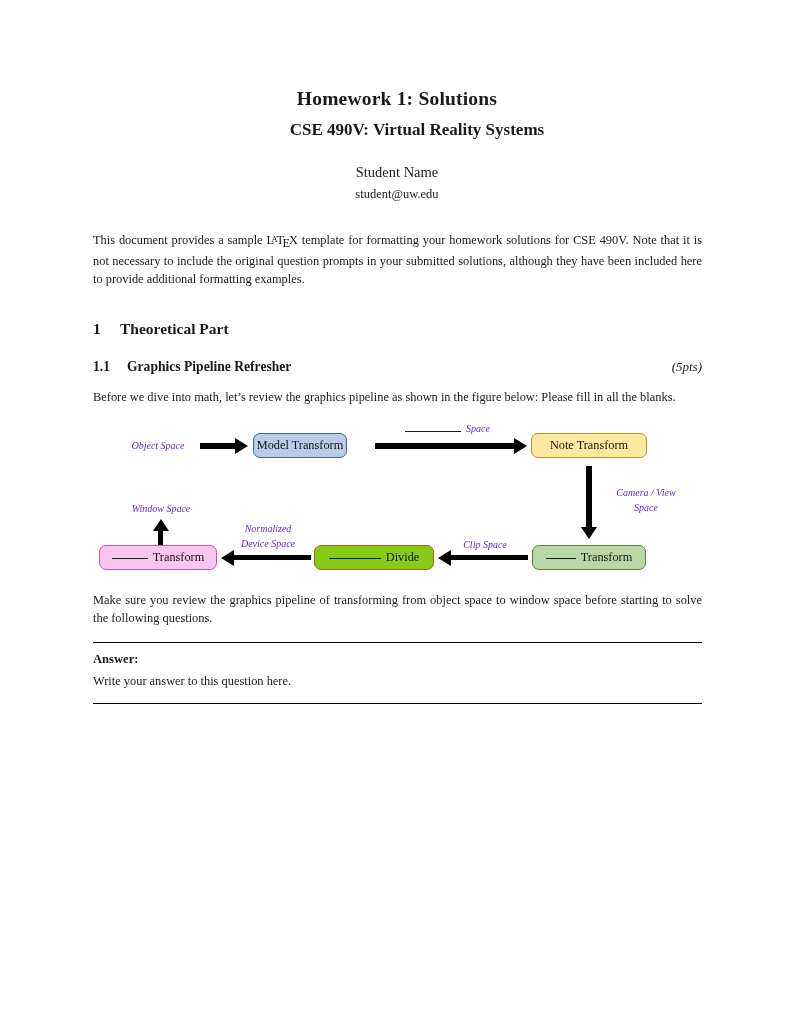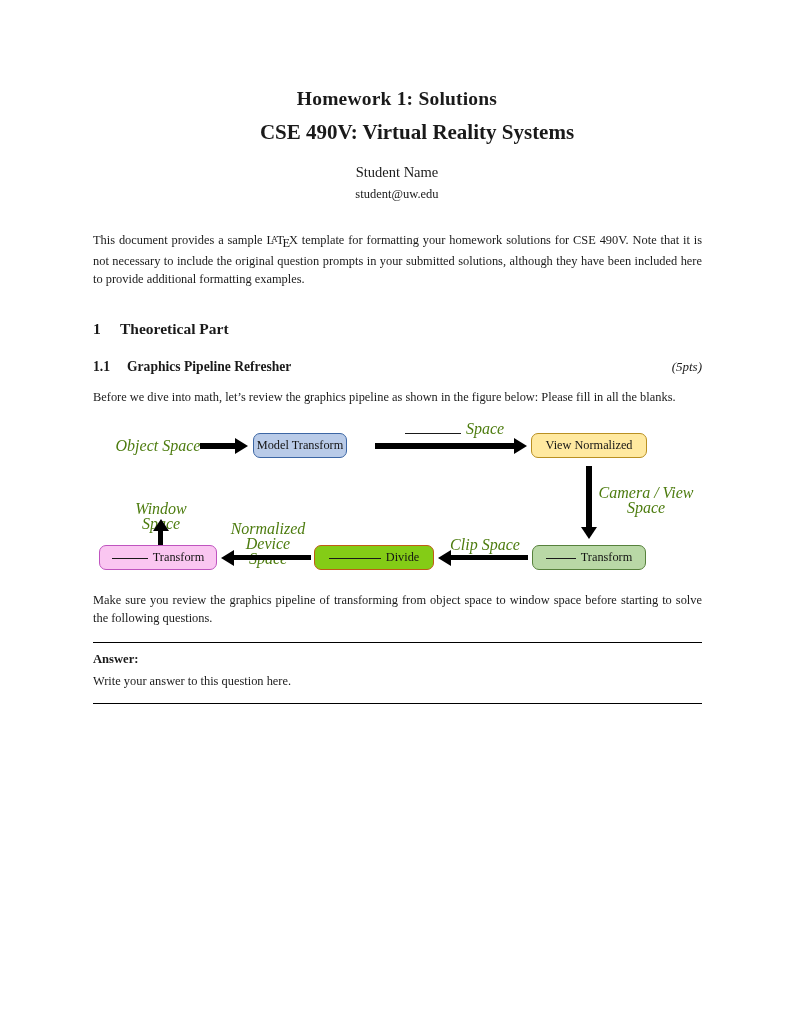--- a/index.html
+++ b/index.html
@@ -6,21 +6,21 @@
   html,body { background:#ffffff; }
   .page {
     position:relative; width:794px; height:1028px; background:#ffffff;
     font-family:"Liberation Serif","DejaVu Serif",serif; color:#1a1a1a;
     overflow:hidden;
   }
   .abs { position:absolute; }
   .centered { left:0; width:794px; text-align:center; }
 
   .doc-title { top:88px; font-size:19.5px; font-weight:700; letter-spacing:.2px; }
-  .doc-subtitle { top:120px; font-size:21px; font-weight:700;padding-left:40px; }
+  .doc-subtitle { top:120px; font-size:17px; font-weight:700;padding-left:40px; }
   .author-name { top:164px; font-size:14.5px;text-align:center; }
   .author-email { top:187px; font-size:12.5px; }
 
   .body-text { left:93px; width:609px; font-size:12.4px; line-height:17.8px; text-align:justify; }
   .intro-p { top:231px; }
   .pipeline-p { top:389px; }
   .outro-p { top:592px; }
 
   
   .latex span { display:inline-block; }
@@ -30,21 +30,21 @@
 
   .section-h { left:93px; top:320px; font-size:15.5px; font-weight:700; }
   .section-h .num { display:inline-block; width:27px; }
   .subsection-row { left:93px; top:359px; width:609px; display:flex; justify-content:space-between; align-items:baseline; }
   .subsection-h { font-size:13.6px; font-weight:700; }
   .subsection-h .num { display:inline-block; width:34px; }
   .points { font-size:13px; font-style:italic; font-weight:400; }
 
   
   .figure { left:0; top:418px; width:794px; height:170px; }
-  .fig-label { position:absolute; font-style:italic; font-size:16px; color:#4d7c0f; text-align:center; line-height:15px; }
+  .fig-label { position:absolute; font-style:italic; font-size:10px; color:#6d28d9; text-align:center; line-height:15px; }
   .fbox {
     position:absolute; height:25px; border-radius:7px; border:1.2px solid;
     display:flex; align-items:center; justify-content:center;
     font-size:12.3px; color:#141414; white-space:nowrap;
   }
   .box-model  { background:#b9cbe8; border-color:#3c66a4; }
   .box-view   { background:#ffe9a0; border-color:#b99022; }
   .box-pink   { background:#fac6f1; border-color:#bf54bf; }
   .box-orange { background:#84cc16; border-color:#c05b15;align-items:center; }
   .box-green  { background:#b9d8a6; border-color:#57813c; }
@@ -104,21 +104,21 @@
 
     <div class="fbox box-model" style="left:253px; top:15px; width:94px;">
         <span>Model Transform</span>
       </div>
 
     <div class="fig-label" style="left:405px; top:3px; width:110px; text-align:left;"><span class="blank w56"></span><span>Space</span></div>
 
     <div class="h-arrow head-right" style="left:375px; top:25px; width:139px;"></div>
 
     <div class="fbox box-view" style="left:531px; top:15px; width:116px;">
-        <span>View Normalized</span>
+        <span>Note Transform</span>
       </div>
 
     <div class="v-arrow head-down" style="left:586px; top:48px; height:61px;"></div>
 
     <div class="fig-label" style="left:598px; top:67px; width:96px;">
       <div>Camera / View</div>
       <div>Space</div>
     </div>
 
     <div class="fig-label" style="left:116px; top:83px; width:90px;">Window Space</div>

